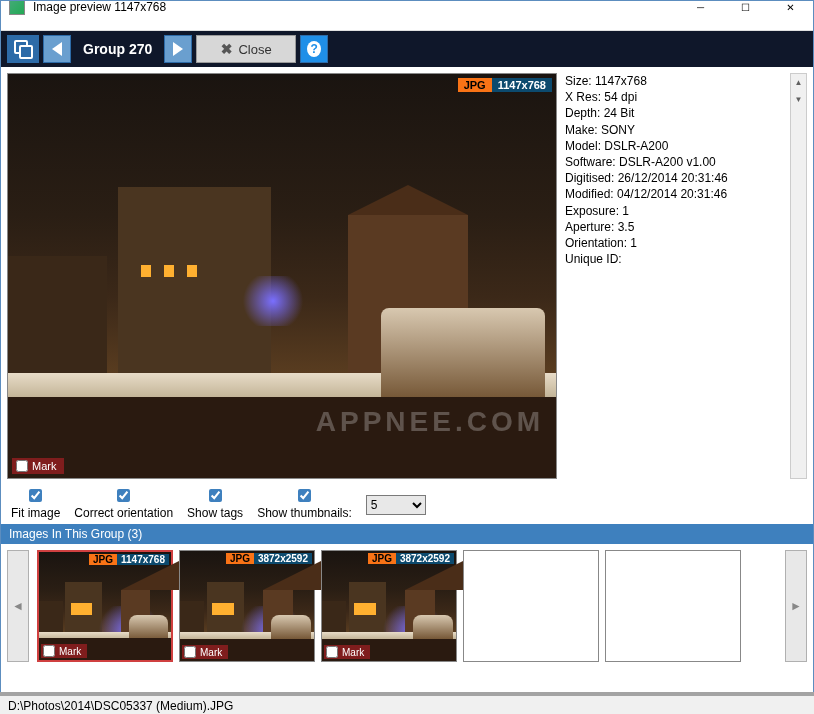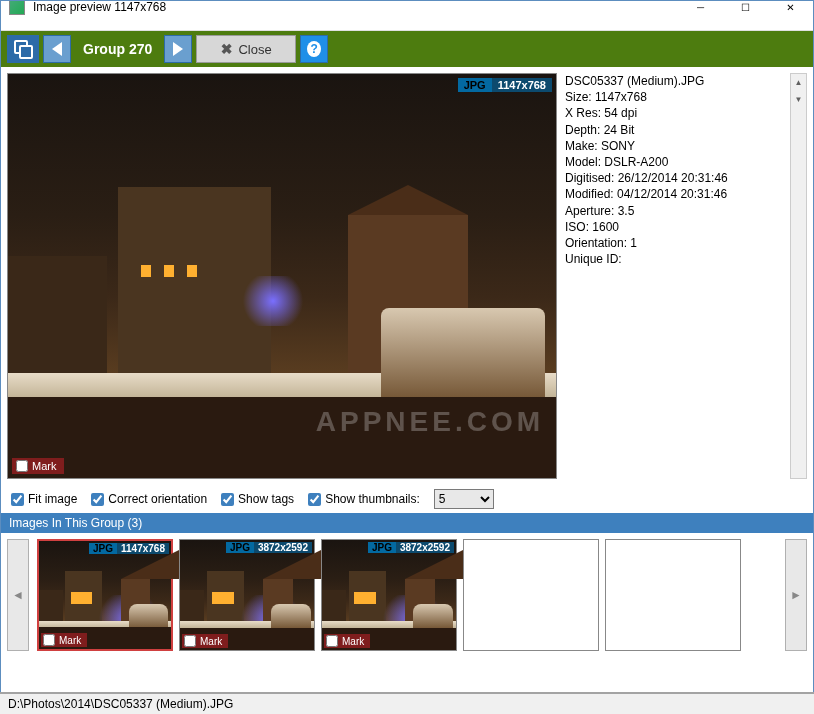--- a/index.html
+++ b/index.html
@@ -5,21 +5,21 @@
   * { box-sizing: border-box; margin: 0; padding: 0; font-family: "Segoe UI", Tahoma, sans-serif; }
   body { background: #fff; width: 814px; height: 714px; overflow: hidden; border: 1px solid #5c8dbf; }
   
   
   .titlebar { height: 30px; background: #fff; display: flex; align-items: center; padding: 0 0 17px 8px; border-bottom: 1px solid #e0e0e0; }
   .titlebar .app-icon { width: 16px; height: 16px; background: linear-gradient(135deg,#4a7 0%,#2a5 100%); margin-right: 8px; border:1px solid #888; }
   .titlebar .title { font-size: 12px; color: #000; flex: 1; }
   .titlebar .win-btn { width: 45px; height: 29px; display: flex; align-items: center; justify-content: center; font-family: "Segoe MDL2 Assets","Segoe UI Symbol",sans-serif; font-size: 10px; color:#000; }
 
   
-  .toolbar { height: 36px; background: #4d7c0f; display: flex; align-items: center; padding: 10px 6px; gap: 4px; }
+  .toolbar { height: 36px; background: #0f172a; display: flex; align-items: center; padding: 10px 6px; gap: 4px; }
   .tb-btn { height: 28px; min-width: 28px; background:#6a9fcf; border:1px solid #2d6ba8; display:flex; align-items:center; justify-content:center; color:#fff; font-size:12px; padding:0 6px; }
   .tb-btn.dark { background:#2d6ba8; }
   .tb-btn.wide { min-width: 100px; background:#d7d7d7; color:#333; border:1px solid #9a9a9a; gap:6px; font-size:13px; }
   .tb-btn.help { background:#1f8fe8; width:28px; }
   .tb-title { color:#fff; font-weight:bold; font-size:14px; padding:0 8px; }
   .arrow-left,.arrow-right { width:0;height:0;border-top:7px solid transparent;border-bottom:7px solid transparent; }
   .arrow-left { border-right:10px solid #fff; }
   .arrow-right { border-left:10px solid #fff; }
   .dup-icon { position:relative; width:18px; height:18px; }
   .dup-icon::before,.dup-icon::after{content:"";position:absolute;border:2px solid #fff;border-radius:2px;}
@@ -39,54 +39,54 @@
   .night-scene .house2 .w1{left:15%;} .night-scene .house2 .w2{left:30%;} .night-scene .house2 .w3{left:45%;}
   .night-scene .glow{position:absolute;left:42%;top:50%;width:70px;height:50px;background:radial-gradient(circle,#7a6fff 0%,rgba(122,111,255,0) 70%);}
   .night-scene .house3{position:absolute;left:62%;top:35%;width:22%;height:40%;background:#5a3a22;}
   .night-scene .house3::before{content:"";position:absolute;top:-30px;left:0;width:0;height:0;border-left:60px solid transparent;border-right:60px solid transparent;border-bottom:30px solid #4a2d18;}
   .night-scene .van{position:absolute;right:2%;top:58%;width:30%;height:25%;background:linear-gradient(180deg,#d8c8b0 0%,#6a4a28 100%);border-radius:8px 8px 0 0;}
   .night-scene .wall{position:absolute;left:0;bottom:0;width:100%;height:20%;background:#2a1a10;}
   .night-scene .snow{position:absolute;left:0;bottom:18%;width:100%;height:8%;background:linear-gradient(180deg,#e8dcc8 0%,#b8a888 100%);}
   .watermark{position:absolute;right:12px;bottom:40px;color:rgba(255,255,255,0.25);font-size:28px;letter-spacing:4px;font-weight:700;}
   
   .tag-overlay { position:absolute; top:4px; right:4px; display:flex; }
-  .tag-jpg { background:#0369a1; color:#000; font-size:11px; padding:1px 6px; font-weight:bold; }
+  .tag-jpg { background:#f97316; color:#000; font-size:11px; padding:1px 6px; font-weight:bold; }
   .tag-dim { background:#0c4a6e; color:#fff; font-size:11px; padding:1px 6px; font-weight:bold; }
   .mark-overlay { position:absolute; bottom:4px; left:4px; background:#7f1d1d; color:#fff; font-size:11px; padding:2px 8px 2px 4px; display:flex; align-items:center; gap:4px; }
   .mark-overlay input { width:12px; height:12px; }
 
   .meta-panel { flex:1; font-size:12px; color:#000; line-height:1.35; padding:0 4px; }
   .meta-panel div { white-space:nowrap; }
   .vscroll { position:absolute; right:6px; top:6px; bottom:6px; width:17px; background:#f0f0f0; border:1px solid #ccc; }
   .vscroll .up,.vscroll .down{height:17px;background:#f0f0f0;display:flex;align-items:center;justify-content:center;font-size:8px;color:#606060;}
 
   
   .options { padding:4px 10px; display:flex; align-items:center; gap:14px; font-size:12px; }
-  .options label { display:flex; align-items:center; gap:4px; }
+  .options label { display:flex; align-items:center; gap:4px;flex-direction:column; }
   .options input[type=checkbox]{ width:13px; height:13px; accent-color:#3e80be; }
   .options select { font-size:12px; width:60px; height:20px; background:#e8e8e8; border:1px solid #7a7a7a; }
 
   
   .group-header { background:#3e80be; color:#fff; font-size:12px; padding:3px 8px; }
 
   
   .thumbs-row { display:flex; align-items:center; padding:6px; gap:4px; }
   .scroll-btn { width:22px; height:112px; background:#e8e8e8; border:1px solid #b0b0b0; display:flex; align-items:center; justify-content:center; color:#888; font-size:12px; }
   .thumbs { display:flex; gap:6px; flex:1; padding:0 4px; }
   .thumb { width:136px; height:112px; border:1px solid #888; position:relative; background:#fff; }
   .thumb.selected { border:2px solid #d04040; }
   .thumb.empty { background:#fff; }
   .thumb .timg { width:100%; height:100%; }
   .thumb .timg .night-scene{transform:scale(1);}
   .thumb .tag-overlay { top:2px; right:2px; }
   .thumb .tag-jpg,.thumb .tag-dim{font-size:10px;padding:0 4px;}
   .thumb .mark-overlay { bottom:2px; left:2px; font-size:10px; padding:1px 6px 1px 2px; }
 
   
-  .statusbar { position:absolute; bottom:0; left:0; right:0; height:22px; border-top:2px solid #a3a3a3; background:#f0f0f0; font-size:12px; padding:3px 8px; color:#000; }
+  .statusbar { position:absolute; bottom:0; left:0; right:0; height:22px; border-top:4px solid #a3a3a3; background:#f0f0f0; font-size:12px; padding:3px 8px; color:#000; }
   
   .content { height: calc(100% - 30px - 22px); overflow:hidden; }
 </style>
 </head>
 <body>
 
 <div class="titlebar">
   <div class="app-icon"></div>
   <div class="title">Image preview 1147x768</div>
   <div class="win-btn">─</div>
@@ -138,30 +138,30 @@
         <div class="tag-jpg">JPG</div>
         <div class="tag-dim">1147x768</div>
       </div>
       <label class="mark-overlay">
         <input type="checkbox" style="">
         <span>Mark</span>
       </label>
     </div>
 
     <div class="meta-panel">
-      <div>DSC05337 (Medium).JPG</div>
       <div>Size: 1147x768</div>
       <div>X Res: 54 dpi</div>
       <div>Depth: 24 Bit</div>
       <div>Make: SONY</div>
       <div>Model: DSLR-A200</div>
+      <div>Software: DSLR-A200 v1.00</div>
       <div>Digitised: 26/12/2014 20:31:46</div>
       <div>Modified: 04/12/2014 20:31:46</div>
+      <div>Exposure: 1</div>
       <div>Aperture: 3.5</div>
-      <div>ISO: 1600</div>
       <div>Orientation: 1</div>
       <div>Unique ID:</div>
     </div>
 
     <div class="vscroll">
       <div class="up">▲</div>
       <div style="flex:1"></div>
       <div class="down">▼</div>
     </div>
   </div>

